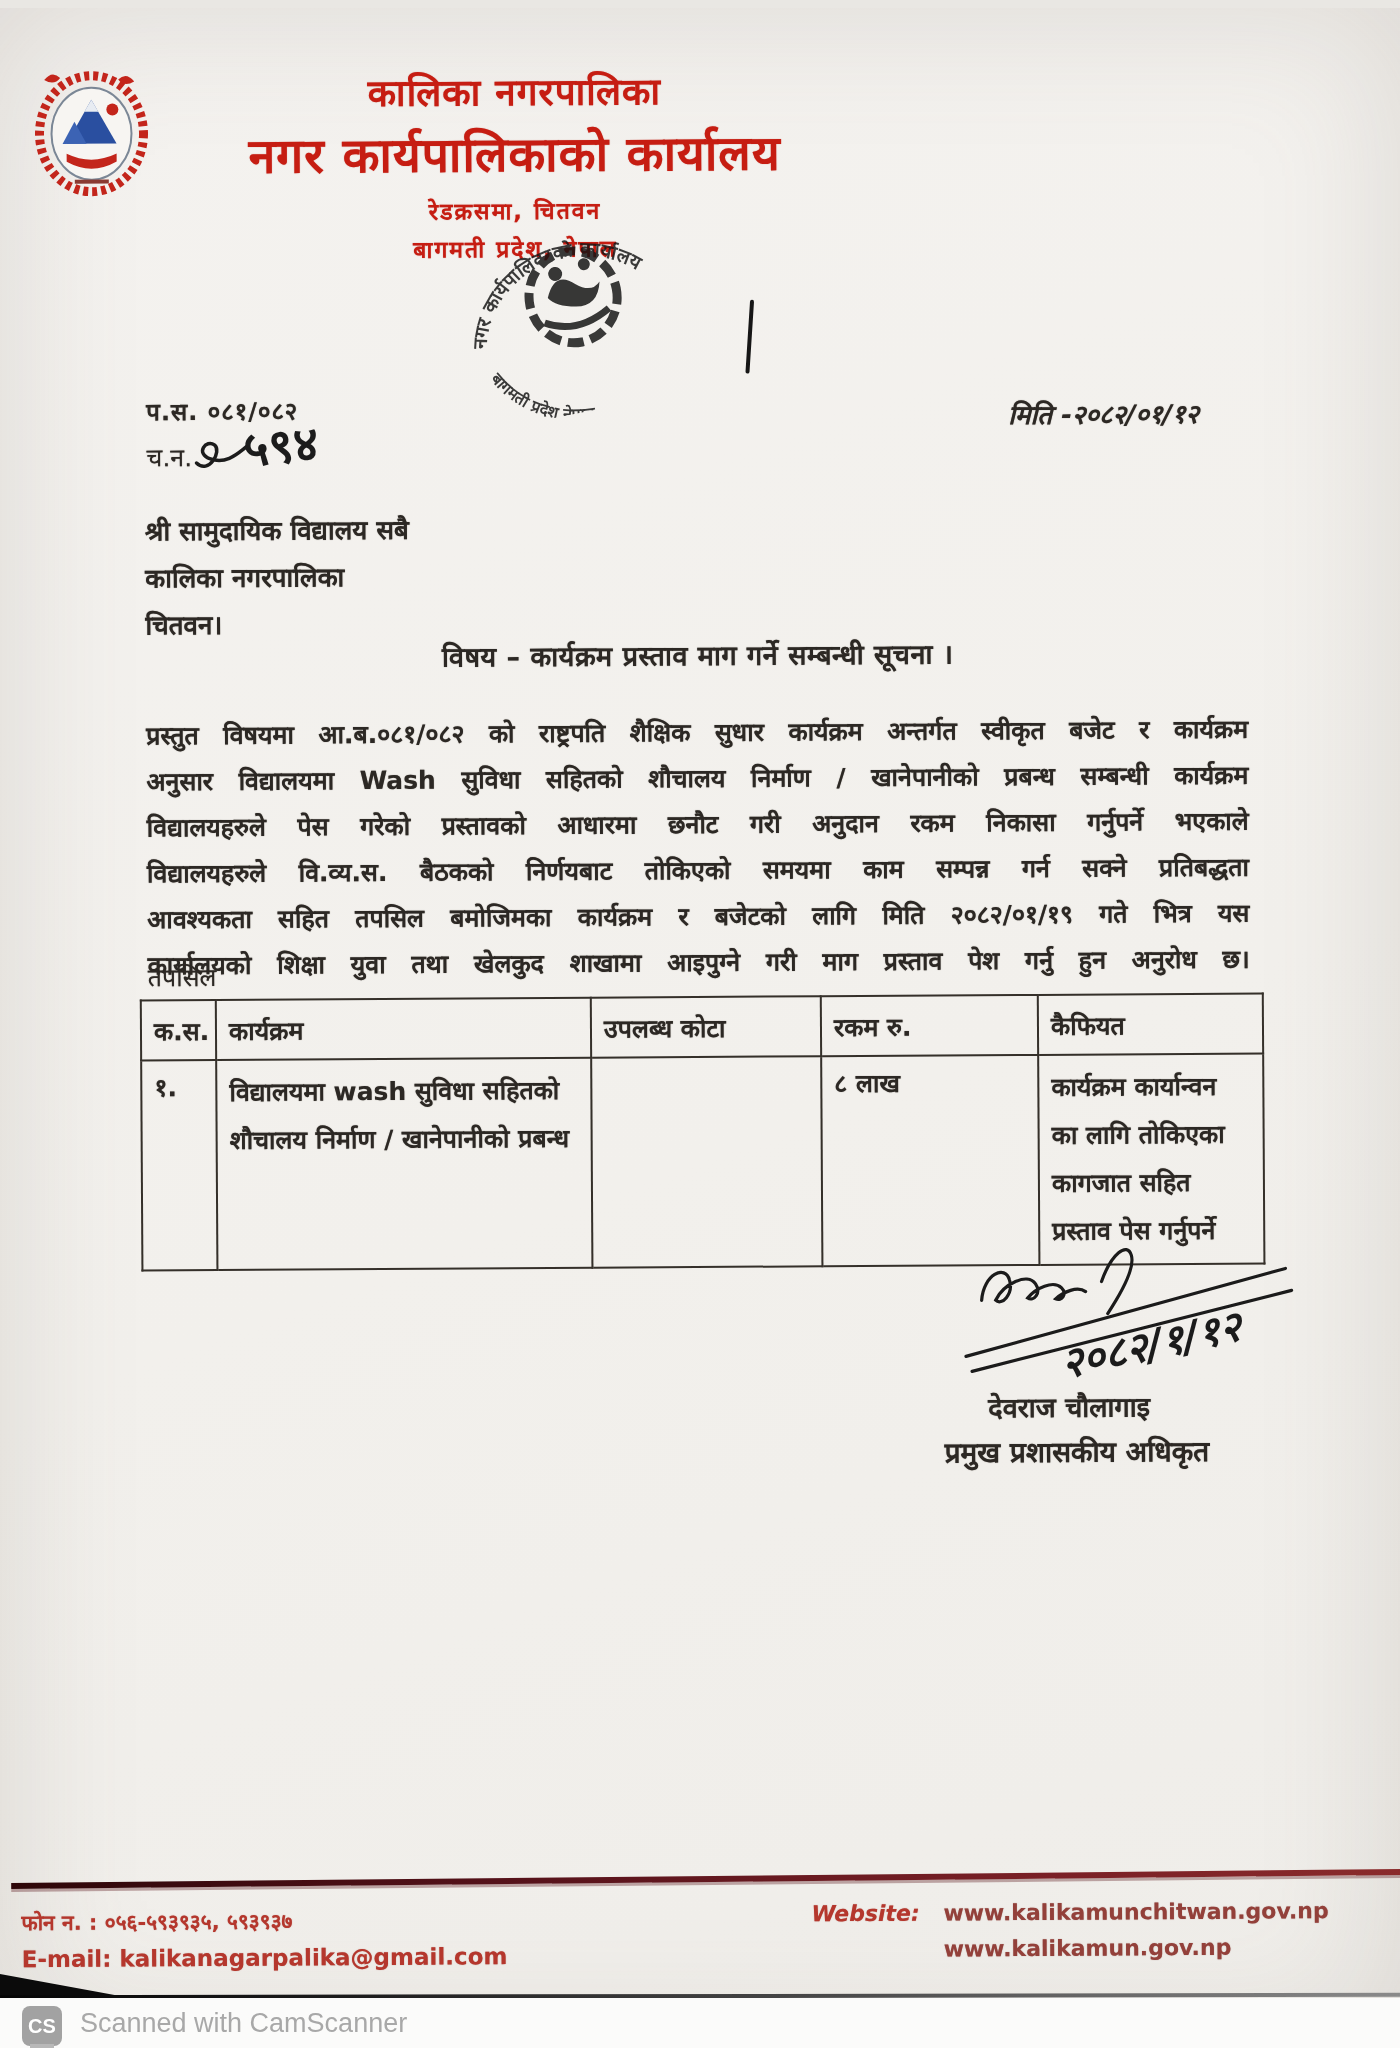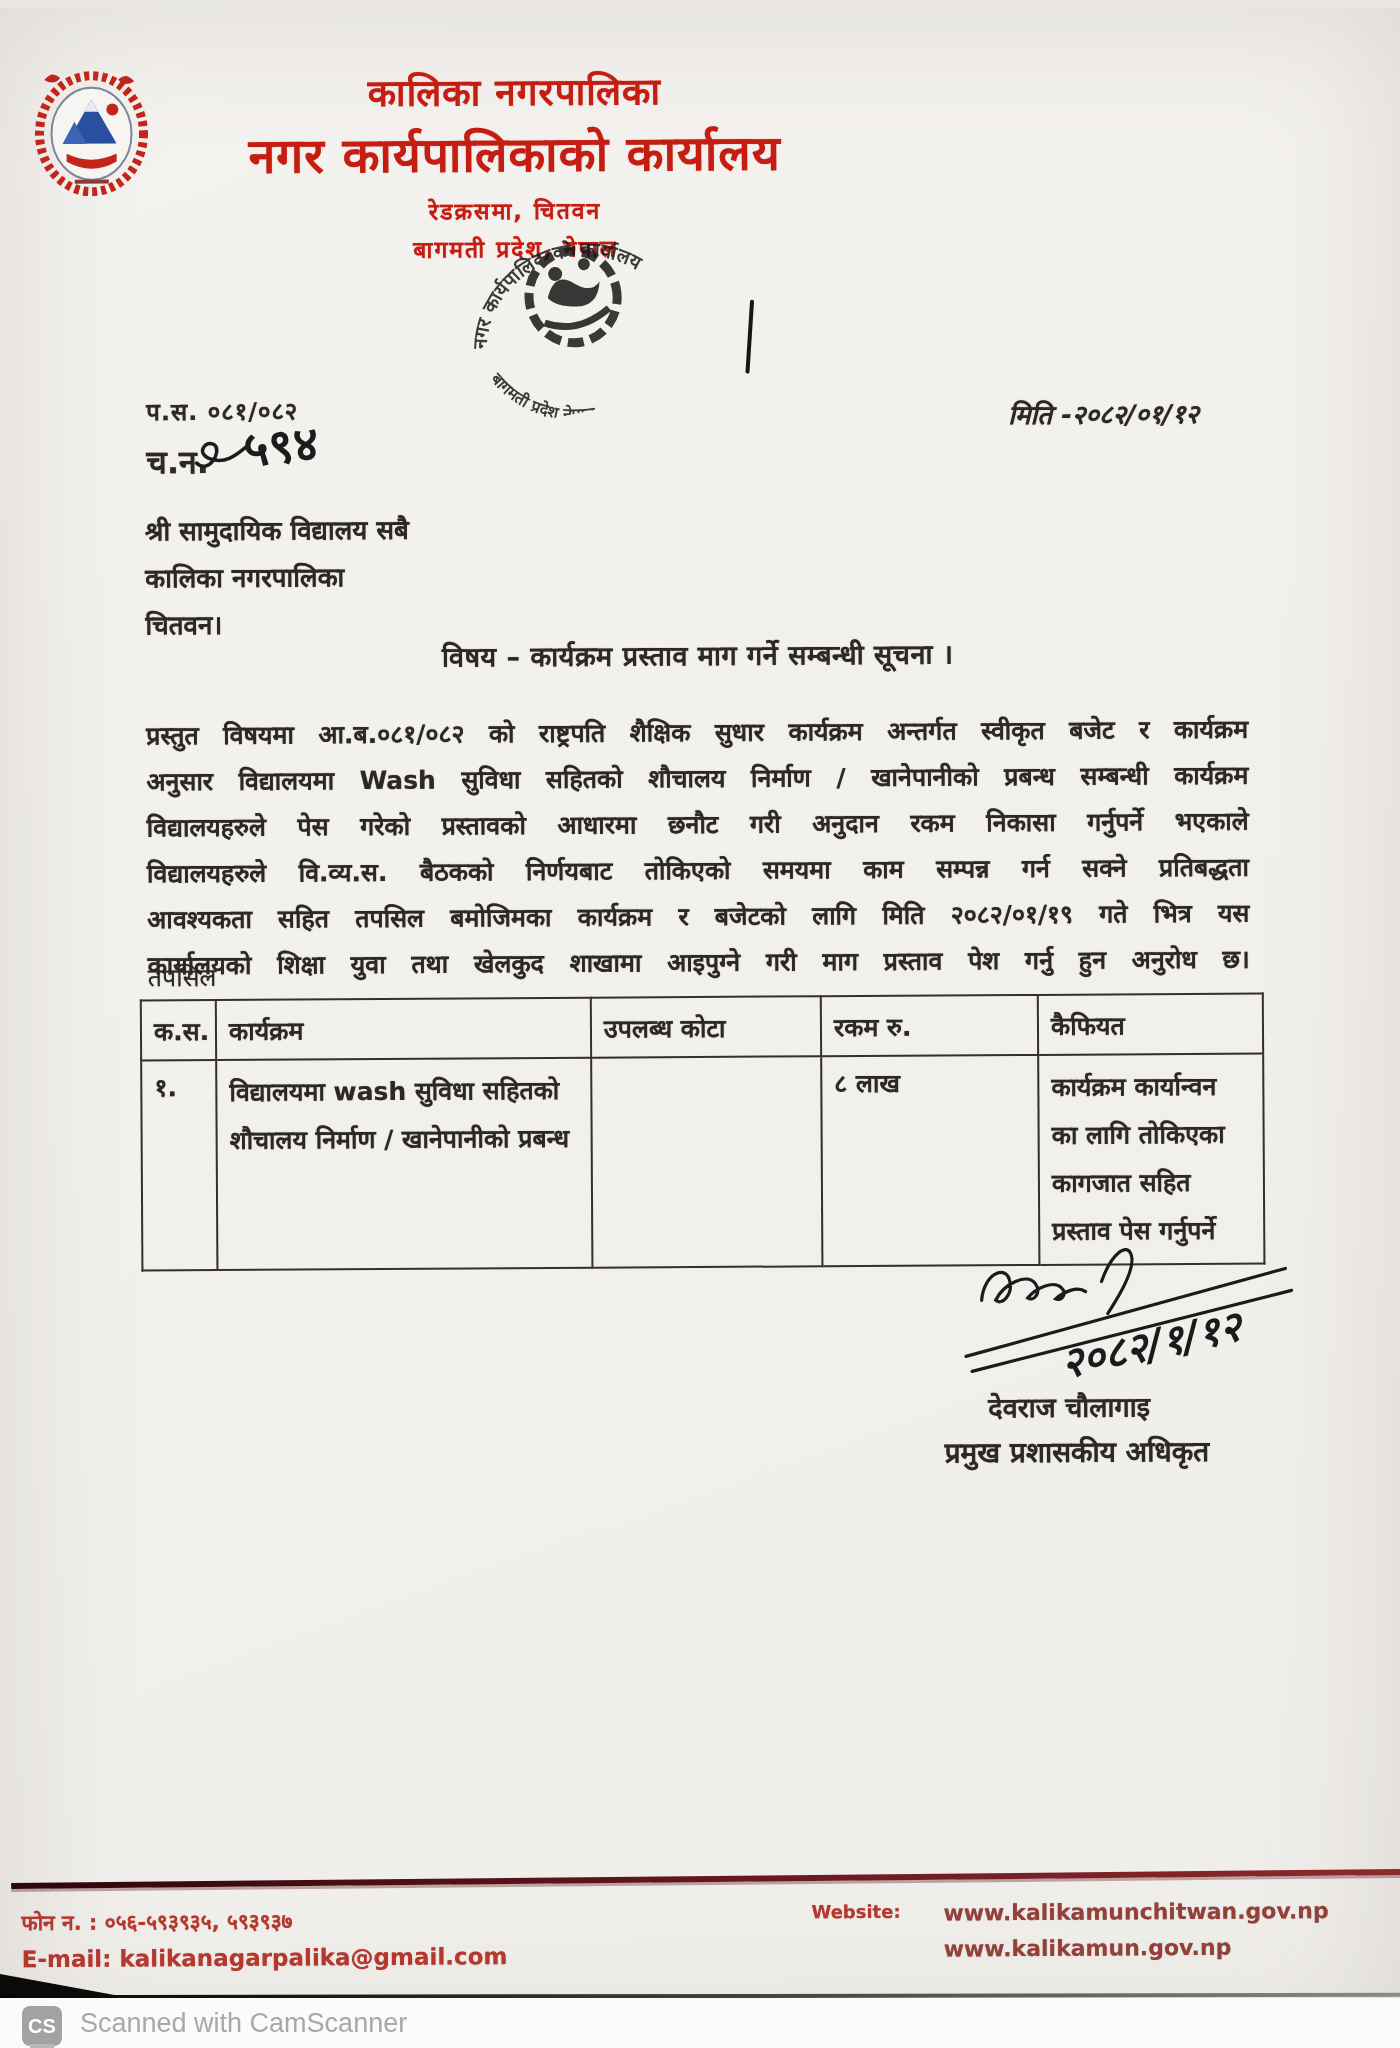--- a/index.html
+++ b/index.html
@@ -16,21 +16,21 @@
 
   
   .head-center{position:absolute;left:165px;top:56px;width:710px;text-align:center;}
   .org1{font-size:37px;font-weight:bold;letter-spacing:1px;}
   .org2{font-size:48px;font-weight:bold;margin-top:4px;letter-spacing:1px;}
   .addr{font-size:23px;font-weight:bold;margin-top:9px;letter-spacing:2px;}
   .addr2{font-size:23px;font-weight:bold;margin-top:6px;letter-spacing:2px;}
 
   
   .ref{left:150px;top:383px;font-size:24px;font-weight:600;letter-spacing:1px;}
-  .disp{left:150px;top:428px;font-size:32px;font-weight:700;}
+  .disp{left:150px;top:428px;font-size:25px;font-weight:400;}
   .dateline{left:1012px;top:390px;font-size:26px;font-weight:600;}
 
   .recipient{left:148px;top:497px;font-size:26px;font-weight:600;line-height:47px;}
   .subject{left:240px;top:628px;width:920px;text-align:center;font-size:27px;font-weight:bold;letter-spacing:.5px;}
 
   .para{left:148px;top:702px;width:1102px;font-size:25px;font-weight:600;}
   .bline{line-height:46px;text-align:justify;text-align-last:justify;white-space:normal;}
   .tapasil{left:148px;top:948px;font-size:25px;font-weight:normal;}
 
   
@@ -47,21 +47,21 @@
   .sig-title{left:942px;top:1426px;font-size:28px;font-weight:bold;}
 
   
   .rule{left:6px;top:1868px;width:1390px;height:6px;
     background:linear-gradient(to right,#2d0608 0%,#55121a 35%,#7a2026 75%,#8a2b2c 100%);
     transform:rotate(-0.22deg);box-shadow:0 3px 0 rgba(90,20,25,.35);}
   .f-red{color:#b5372d;text-shadow:0 0 1px rgba(150,40,30,.5);font-weight:bold;}
   .f-maroon{color:#93403a;text-shadow:0 0 1px rgba(120,45,40,.5);font-weight:bold;}
   .phone{left:16px;top:1896px;font-size:21px;}
   .email{left:16px;top:1934px;font-size:23px;}
-  .weblabel{left:806px;top:1894px;font-size:18px;}
+  .weblabel{left:806px;top:1894px;font-size:22px;font-style:italic;}
   .weburl1{left:938px;top:1894px;font-size:22px;}
   .weburl2{left:938px;top:1930px;font-size:22px;}
 
   
   .edge-line{left:0;top:1986px;width:1400px;height:4px;
     background:linear-gradient(to right,#050505 0%,#1c1c1c 25%,#4a4a4a 60%,#8a8a8a 100%);
     transform:rotate(-0.1deg);}
   .edge-wedge{left:0;top:1966px;width:120px;height:22px;background:#0b0b0b;
     clip-path:polygon(0 0,100% 100%,0 100%);}
   .scan-bar{position:absolute;left:0;top:1990px;width:1400px;height:58px;background:#fbfbfa;}

